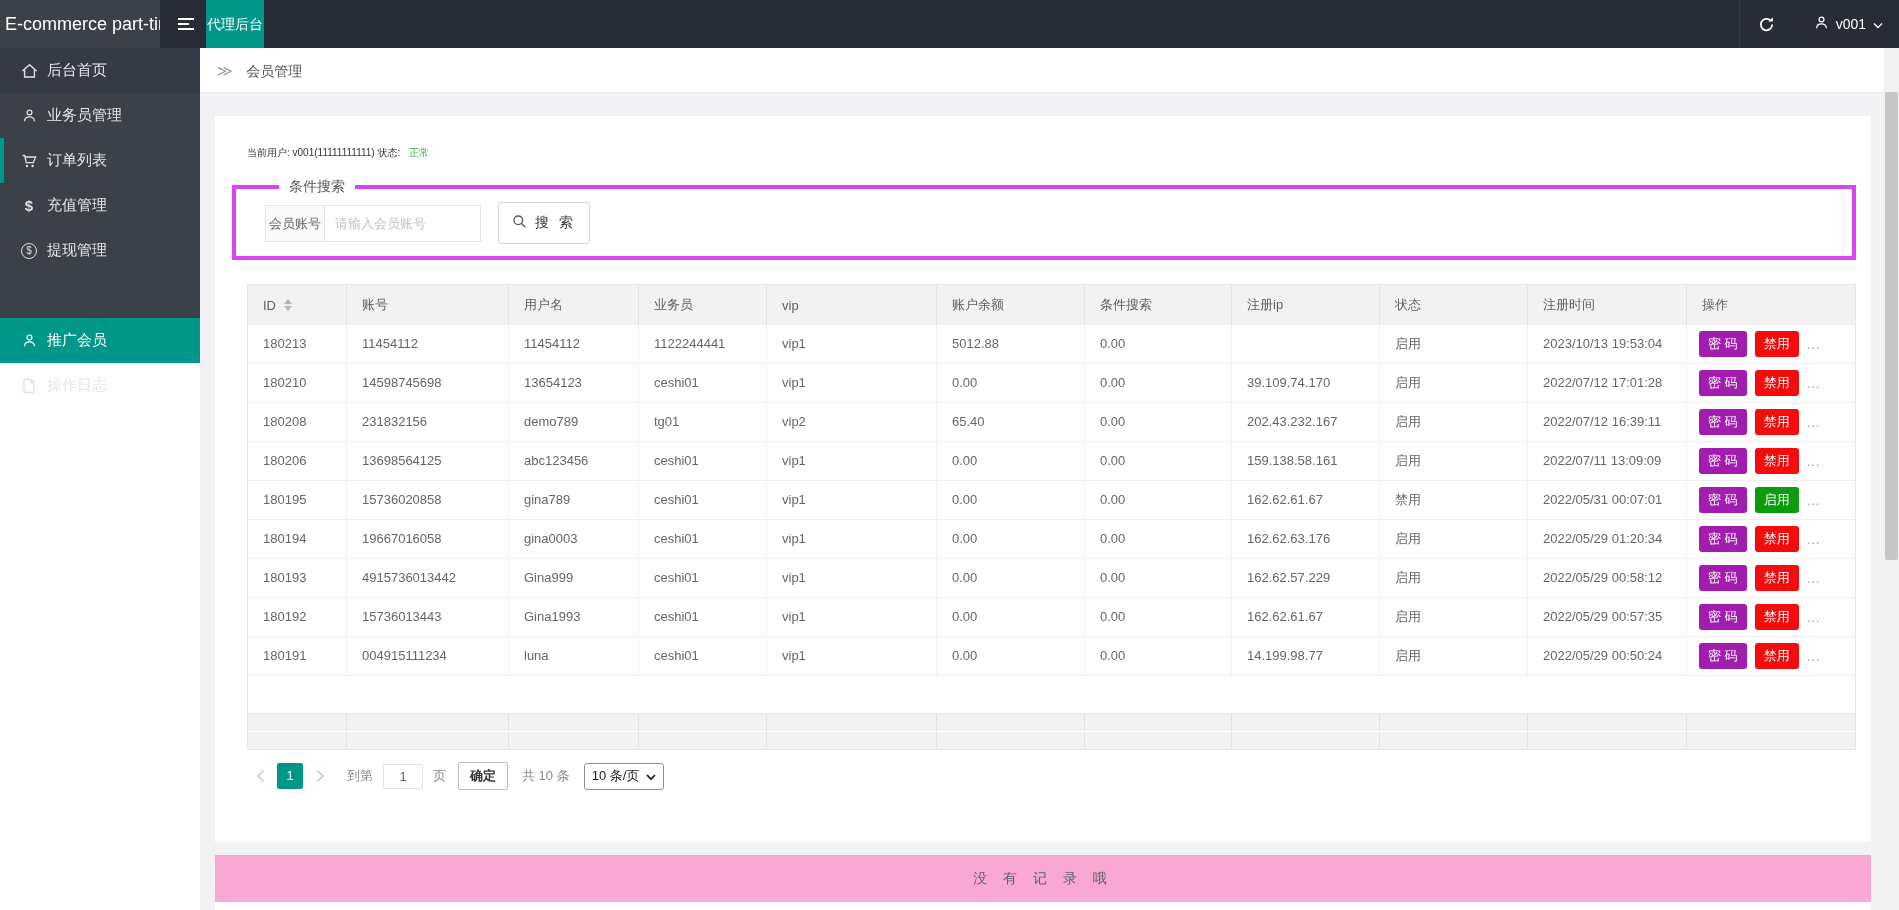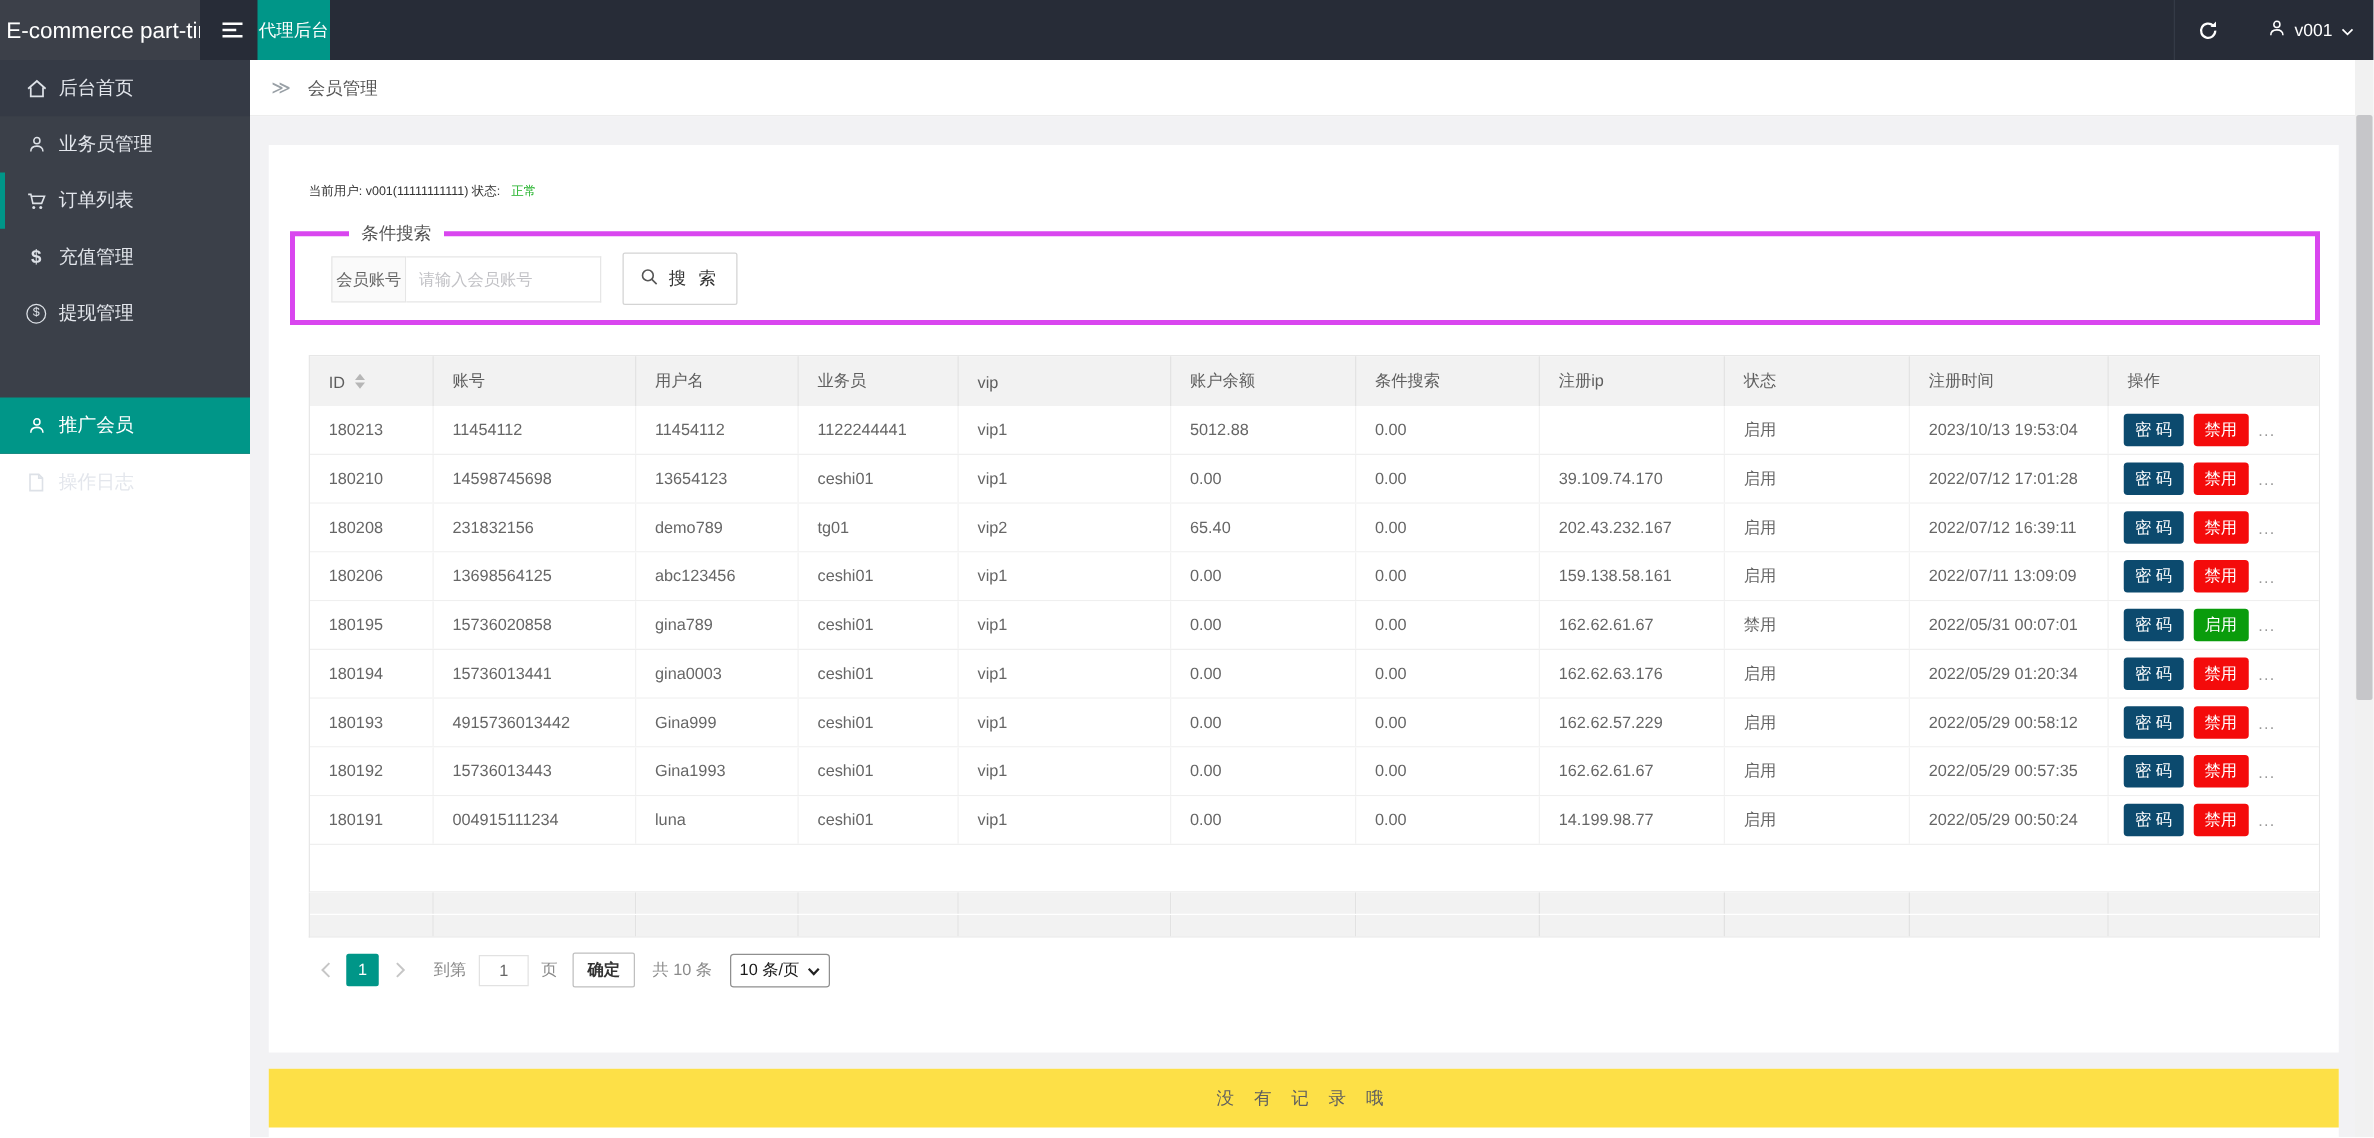--- a/index.html
+++ b/index.html
@@ -63,42 +63,42 @@
   .c5{width:148px;} .c6{width:147px;} .c7{width:148px;} .c8{width:148px;} .c9{width:159px;} .c10{width:168px; flex:1;}
   .empty-row { height:37px; background:#fff; }
 
   .sort { display:inline-flex; flex-direction:column; cursor:pointer; }
   .sort i { display:block; width:0; height:0; border-left:4px solid transparent; border-right:4px solid transparent; }
   .sort .up { border-bottom:5px solid #b6b6b6; margin-bottom:2px; }
   .sort .dn { border-top:5px solid #b6b6b6; }
 
   .td.op { display:flex; align-items:center; padding-left:12px; line-height:normal; }
   .btn { display:inline-block; height:26px; line-height:26px; padding:0 9px; border:none; border-radius:3px; color:#fff; font-size:13px; margin-right:8px; cursor:pointer; font-family:inherit; white-space:nowrap; }
-  .btn.blue { background:#0c4a6e; }
+  .btn.blue { background:#a21caf; }
   .btn.red { background:#f40b0b; }
   .btn.green { background:#0a9c0c; }
   .more { color:#999; font-size:13px; letter-spacing:1px; cursor:pointer; }
 
   .strip { width:1609px; border:1px solid #e7e7e7; border-top:none; background:#fff; }
   .strip-row { display:flex; height:17px; }
   .strip-row + .strip-row { margin-top:1px; }
   .sc { background:#f2f2f2; border-right:1px solid #e2e2e2; }
   .sc:last-child { border-right:none; }
 
   .pagination { display:flex; align-items:center; margin-top:12px; font-size:13px; color:#8a8a8a; }
   .pg-arrow { width:26px; height:26px; display:flex; align-items:center; justify-content:center; cursor:pointer; }
   .pg-cur { min-width:26px; height:26px; background:#009688; color:#fff; border-radius:2px; text-align:center; line-height:26px; margin:0 4px; cursor:pointer; }
   .pg-goto { margin-left:14px; }
   .pg-input { width:40px; height:25px; border:1px solid #e2e2e2; text-align:center; margin:0 10px; font-size:13px; color:#666; outline:none; font-family:inherit; }
   .pg-confirm { margin-left:12px; height:28px; padding:0 11px; background:#fff; border:1px solid #bfbfbf; border-radius:2px; font-size:13px; color:#333; font-weight:bold; cursor:pointer; font-family:inherit; }
   .pg-total { margin:0 14px; }
   .pg-select { height:27px; border:1px solid #8f8f8f; border-radius:3px; display:flex; align-items:center; padding:0 7px; gap:7px; color:#1a1a1a; font-size:13px; background:#fff; cursor:pointer; }
 
   .card2 { margin-top:13px; height:140px; }
-  .empty-band { height:47px; background:#fde047; display:flex; align-items:center; justify-content:center; font-size:14px; color:#5f5f5f; letter-spacing:6px; }
+  .empty-band { height:47px; background:#f9a8d4; display:flex; align-items:center; justify-content:center; font-size:14px; color:#5f5f5f; letter-spacing:6px; }
 
   .scrollbar { position:absolute; top:48px; right:0; width:15px; bottom:0; background:#f1f1f1; z-index:40; }
   .scroll-thumb { position:absolute; top:44px; left:1px; right:1px; height:468px; background:#c6c6c9; border-radius:2px; }
 </style>
 </head>
 <body>
 
 <div class="app">
 
   <header class="topbar">
@@ -325,21 +325,21 @@
     <div class="td c8">禁用</div>
     <div class="td c9">2022/05/31 00:07:01</div>
     <div class="td c10 op">
       <button class="btn blue">密 码</button>
       <button class="btn green">启用</button>
       <span class="more">...</span>
     </div>
   </div>
             <div class="tr">
     <div class="td c0">180194</div>
-    <div class="td c1">15736013441</div>
+    <div class="td c1">19667016058</div>
     <div class="td c2">gina0003</div>
     <div class="td c3">ceshi01</div>
     <div class="td c4">vip1</div>
     <div class="td c5">0.00</div>
     <div class="td c6">0.00</div>
     <div class="td c7">162.62.63.176</div>
     <div class="td c8">启用</div>
     <div class="td c9">2022/05/29 01:20:34</div>
     <div class="td c10 op">
       <button class="btn blue">密 码</button>

